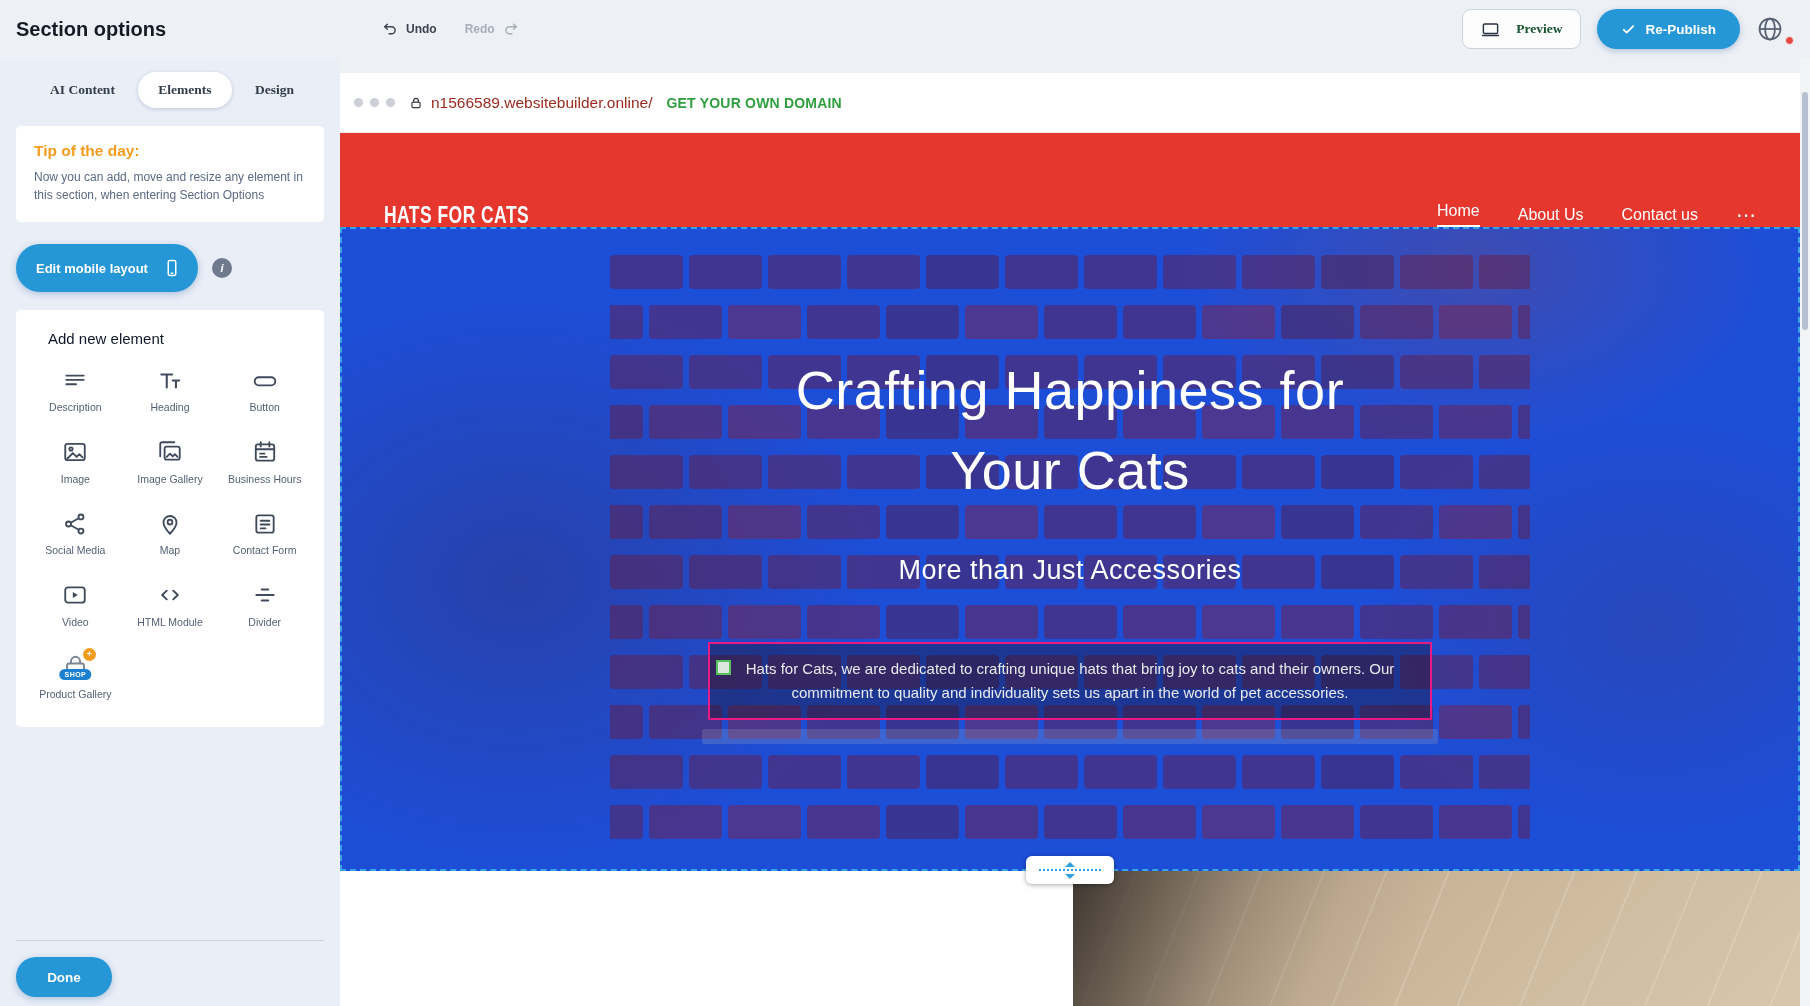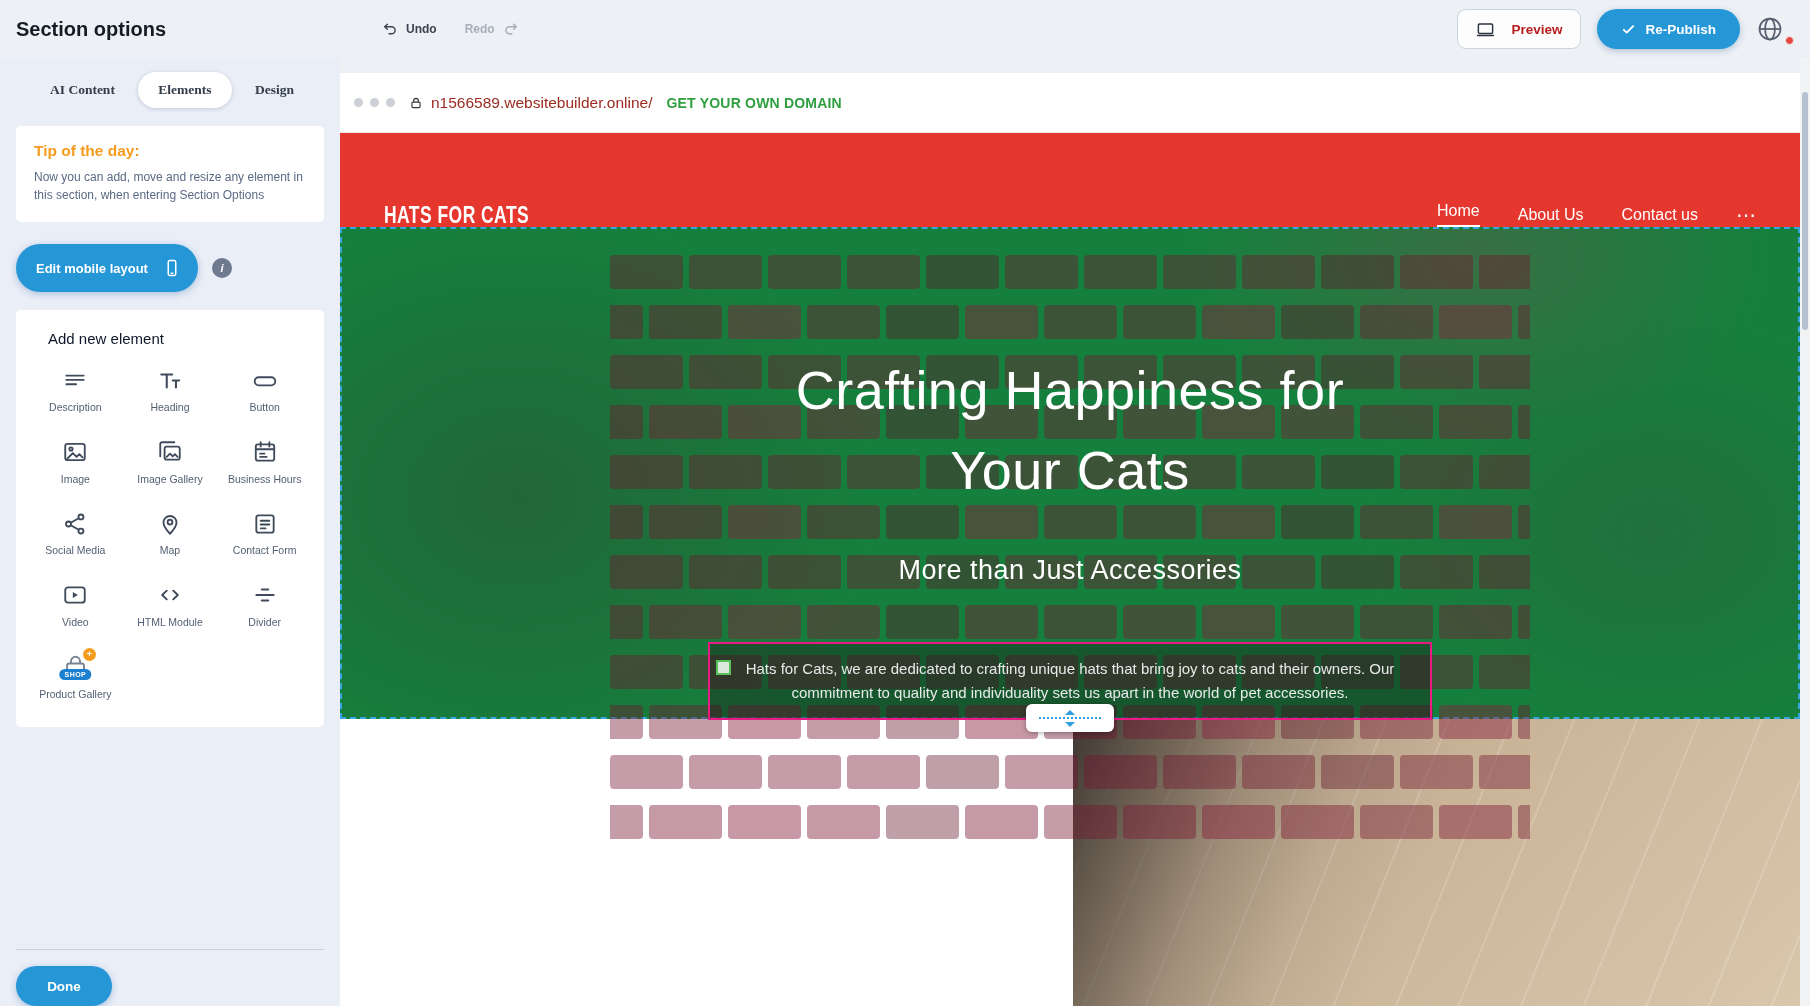--- a/index.html
+++ b/index.html
@@ -8,21 +8,21 @@
   .stage { position:relative; width:1810px; height:1006px; overflow:hidden; background:#edf0f5; }
 
   
   .topbar { position:absolute; left:0; top:0; right:0; height:58px; background:#edf0f5; }
   .tb-title { position:absolute; left:16px; top:0; line-height:58px; font-size:20px; font-weight:700; color:#161c26; }
   .tb-history { position:absolute; left:382px; top:0; height:100%; display:flex; align-items:center; gap:28px; }
   .tb-history button { display:flex; align-items:center; gap:7px; background:none; border:none; font-family:inherit; font-size:12px; font-weight:600; cursor:pointer; }
   .tb-undo { color:#3c4350; }
   .tb-redo { color:#a7aeb9; }
   .tb-right { position:absolute; right:14px; top:0; height:100%; display:flex; align-items:center; gap:16px; }
-  .btn-preview { display:flex; align-items:center; gap:16px; height:40px; padding:0 18px; background:#fdfdfe; border:1px solid #cbd4de; border-radius:9px; font-family:Liberation Sans, sans-serif; font-size:13.5px; font-weight:600; color:#b91c1c; cursor:pointer; }
+  .btn-preview { display:flex; align-items:center; gap:16px; height:40px; padding:0 18px; background:#fdfdfe; border:1px solid #cbd4de; border-radius:9px; font-family:Liberation Serif, serif; font-size:13.5px; font-weight:600; color:#14532d; cursor:pointer; }
   .btn-republish { display:flex; align-items:center; gap:9px; height:40px; padding:0 24px; background:#2596d6; border:none; border-radius:20px; font-family:inherit; font-size:13.5px; font-weight:700; color:#fff; cursor:pointer; box-shadow:0 2px 6px rgba(30,90,150,.30); }
   .btn-globe { position:relative; width:40px; height:40px; border:none; background:transparent; color:#566070; cursor:pointer; }
   .globe-badge { position:absolute; right:2px; bottom:4px; width:9px; height:9px; border-radius:50%; background:#e8483f; border:1.5px solid #edf0f5; }
 
   
   .sidebar { position:absolute; left:0; top:58px; bottom:0; width:340px; background:#e9eef7; display:flex; flex-direction:column; }
   .tabs { display:flex; align-items:center; justify-content:space-between; padding:14px 26px 4px 30px; }
   .tab { font-size:13.5px; font-weight:600; color:#333c4a; padding:10px 20px; border-radius:19px; background:transparent; border:none; font-family:Liberation Serif, serif; cursor:pointer; }
   .tab.active { background:#fff; box-shadow:0 1px 4px rgba(20,40,80,.18); }
   .card { background:#fff; border-radius:5px; }
@@ -33,42 +33,42 @@
   .btn-mobile { display:flex; align-items:center; gap:14px; background:#2596d6; color:#fff; border:none; border-radius:24px; height:48px; padding:0 16px 0 20px; font-family:inherit; font-weight:700; font-size:13px; cursor:pointer; box-shadow:0 2px 7px rgba(30,90,150,.30); }
   .info-dot { width:20px; height:20px; border-radius:50%; background:#6f7a8e; color:#fff; font-size:11px; font-weight:700; font-style:italic; display:flex; align-items:center; justify-content:center; cursor:pointer; }
   .add-card { margin:18px 16px 0; padding:20px 12px 26px; }
   .add-title { font-size:15px; font-weight:500; color:#0f172a; padding-left:20px; }
   .el-grid { display:grid; grid-template-columns:repeat(3,1fr); row-gap:24px; margin-top:20px; }
   .el { display:flex; flex-direction:column; align-items:center; gap:7px; cursor:pointer; }
   .el-ic { position:relative; color:#3f4a5b; height:27px; display:flex; align-items:center; }
   .el-lb { font-size:10.5px; color:#535f73; text-align:center; line-height:1.3; max-width:78px; }
   .shop-pill { position:absolute; bottom:1px; left:50%; transform:translateX(-50%); background:#1d7fd0; color:#fff; font-size:7px; font-weight:700; letter-spacing:.4px; padding:2px 5px; border-radius:7px; }
   .plus-dot { position:absolute; top:-6px; right:-7px; width:13px; height:13px; border-radius:50%; background:#f59b1e; color:#fff; font-size:9px; line-height:13px; text-align:center; font-weight:700; }
-  .sidebar-bottom { margin-top:auto; padding-bottom:0; }
+  .sidebar-bottom { margin-top:auto; padding-bottom:9px; }
   .sb-divider { border-top:1px solid #c6d2e0; margin:0 16px 16px; }
   .btn-done { margin-left:16px; width:96px; height:40px; border-radius:20px; background:#2596d6; color:#fff; font-family:inherit; font-weight:700; font-size:13.5px; border:none; cursor:pointer; box-shadow:0 2px 7px rgba(30,90,150,.30); }
 
   
   .canvas { position:absolute; left:340px; top:73px; right:10px; bottom:0; background:#fff; display:flex; flex-direction:column; overflow:hidden; }
   .bbar { height:60px; flex:none; display:flex; align-items:center; padding:0 14px; background:#fff; border-bottom:1px solid #ededee; }
   .dots { display:flex; gap:7px; margin-right:14px; }
   .dot { width:9px; height:9px; border-radius:50%; background:#ccd0d6; }
   .url { font-size:15.5px; color:#9c2b1f; font-weight:500; margin-left:8px; cursor:pointer; }
   .cta { font-size:14px; color:#2f9e3f; font-weight:700; margin-left:14px; letter-spacing:.2px; cursor:pointer; text-decoration:none; }
 
   
   .shead { height:94px; flex:none; background:#e5372e; display:flex; align-items:flex-end; padding:0 44px; }
   .logo { color:#fff; font-size:19px; font-weight:700; letter-spacing:.5px; transform:scale(.92,1.22); transform-origin:left center; cursor:pointer; }
   .snav { margin-left:auto; display:flex; align-items:center; gap:38px; }
   .snav .nlink { color:#fff; font-size:16px; cursor:pointer; }
   .snav .nlink.active { padding-bottom:5px; border-bottom:2px solid #fff; }
   .nav-more { color:#fff; font-size:20px; cursor:pointer; }
 
   
-  .hero { position:relative; flex:none; height:492px; background:#15803d; border:2px dashed #38a4e0; }
+  .hero { position:relative; flex:none; height:644px; background:#1d4ed8; border:2px dashed #38a4e0; }
   .hero::before { content:''; position:absolute; inset:0; z-index:1; pointer-events:none;
     background: radial-gradient(420px 260px at 78% 6%, rgba(140,70,85,.30), transparent 70%),
                 radial-gradient(520px 420px at 12% 55%, rgba(70,28,40,.26), transparent 70%),
                 radial-gradient(420px 320px at 90% 62%, rgba(90,40,55,.18), transparent 70%); }
   .bricks { position:absolute; left:50%; transform:translateX(-50%); top:26px; width:920px; height:596px; overflow:hidden; display:flex; flex-direction:column; gap:16px; z-index:1; }
   .brick-row { display:flex; gap:6px; flex:none; }
   .brick-row.off { margin-left:-40px; }
   .brick { width:73px; height:34px; flex:none; background:rgba(114,22,48,.42); border-radius:4px; }
   .brick:nth-child(5n) { background:rgba(96,18,40,.40); }
   .brick-row.off .brick:nth-child(3n) { background:rgba(134,30,58,.46); }

